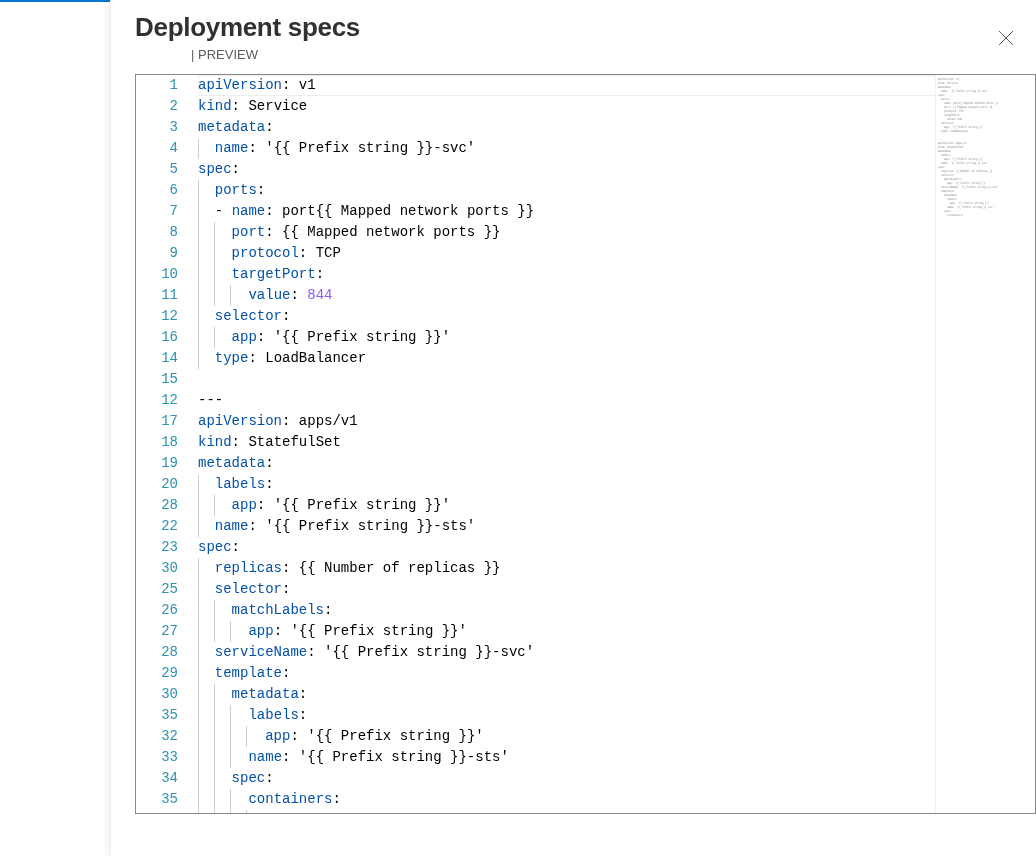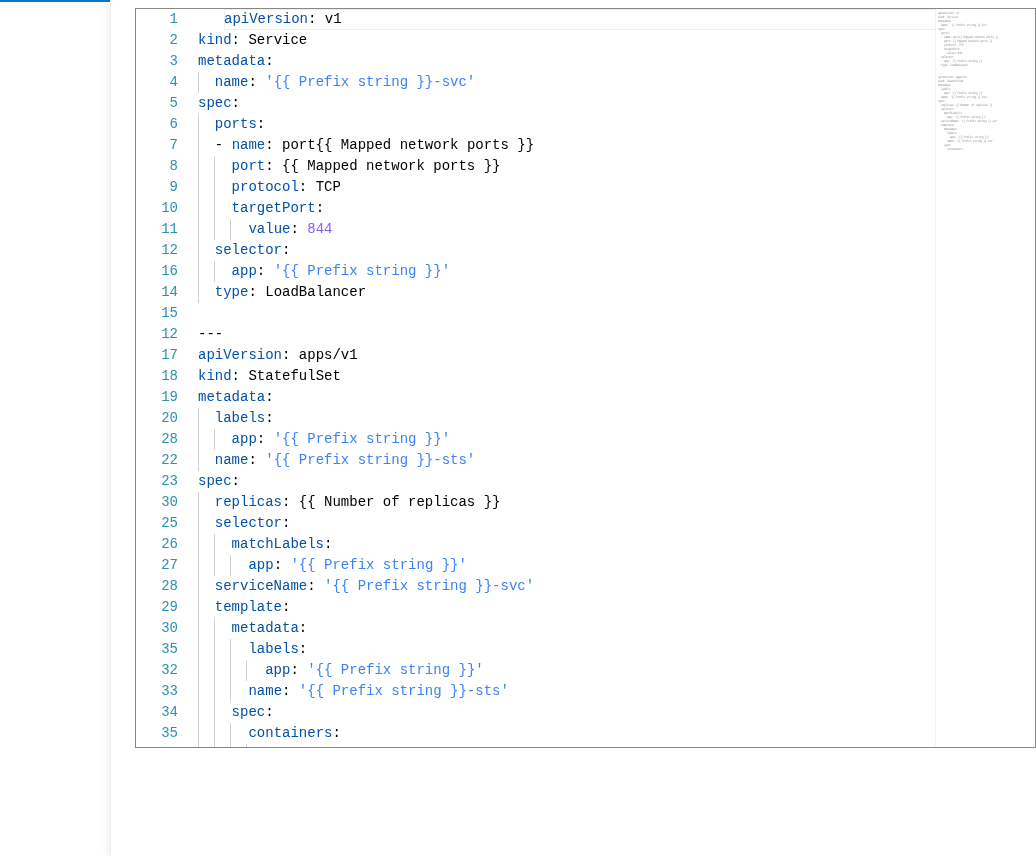--- a/index.html
+++ b/index.html
@@ -86,29 +86,29 @@
     flex: none;
   }
   .gutter div { height: 21px; }
   .code {
     flex: 1;
     padding-left: 10px;
     white-space: pre;
     position: relative;
   }
   .line { height: 21px; position: relative; }
-  .line.current { background: #fffeee00; box-shadow: inset 0 0 0 1px #eee; margin-left: 26px; }
+  .line.current { background: #fffeee00; box-shadow: inset 0 0 0 1px #eee; }
   .indent-guide {
     position: absolute;
     top: 0; bottom: 0;
     width: 1px;
     background: #d0d0d0;
   }
   .k { color: #0451a5; }   
-  .s { color: #3b82f6; }   
+  .s { color: #000000; }   
   .n { color: #8b5cf6; }   
   .p { color: #000; }      
   .minimap {
     position: absolute;
     right: 0; top: 0;
     width: 100px;
     height: 100%;
     background: #fff;
     border-left: 1px solid #f3f2f1;
     overflow: hidden;
@@ -120,20 +120,29 @@
     padding: 2px;
     letter-spacing: -0.3px;
   }
 </style>
 </head>
 <body>
 
 <div class="top-accent"></div>
 
 <div class="panel">
+  <div class="hdr">
+    <h1>Deployment specs</h1>
+    <div class="breadcrumb">| PREVIEW</div>
+    <div class="close-btn">
+      <svg viewBox="0 0 16 16" fill="none" stroke="currentColor" stroke-width="1">
+        <path d="M1 1 L15 15 M15 1 L1 15"></path>
+      </svg>
+    </div>
+  </div>
 
 
   <div class="editor-wrap">
     <div class="editor-inner">
       <div class="code-area">
         <div class="gutter" id="gutter">
             <div>1</div>
             <div>2</div>
             <div>3</div>
             <div>4</div>

